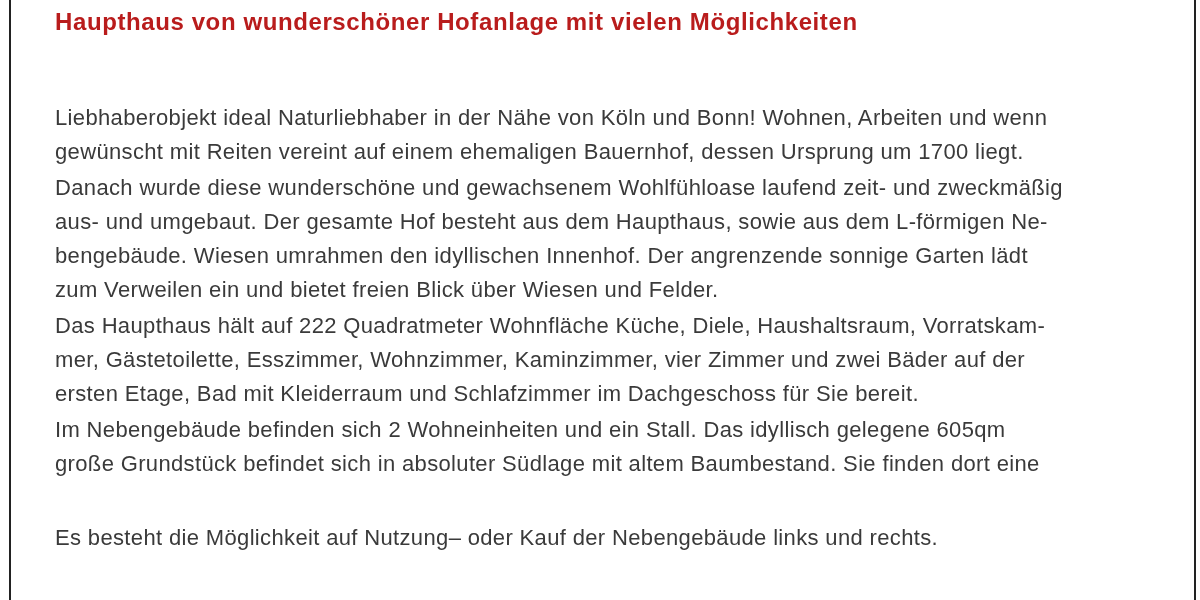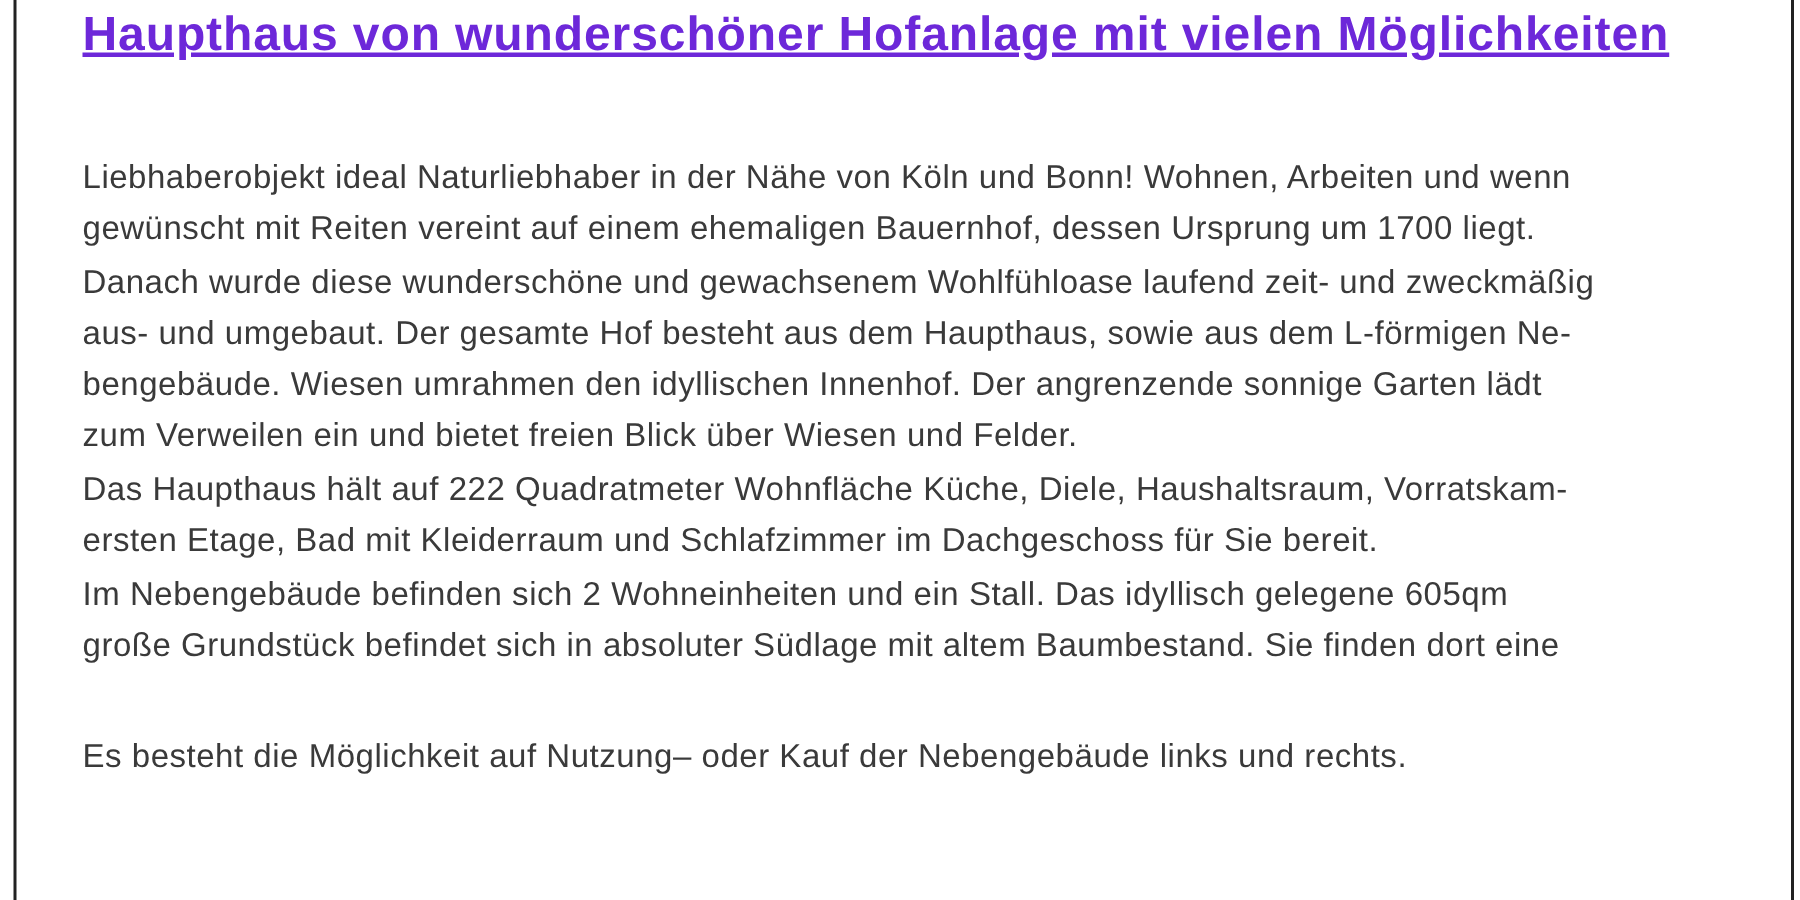--- a/index.html
+++ b/index.html
@@ -27,27 +27,26 @@
   .content {
     position: absolute;
     top: 0;
     left: 0;
     width: 1200px;
     padding: 6px 0 0 55px;
     box-sizing: border-box;
   }
   .title {
     margin: 0;
-    font-size: 32px;
+    font-size: 24px;
     font-weight: bold;
     letter-spacing: 0.6px;
     line-height: 32px;
-    color: #6d28d9;
+    color: #b91c1c;
     white-space: nowrap;
-    text-decoration: underline;
   }
   .para {
     margin: 2px 0 0 0;
     color: #3a3a3a;
   }
   .para.first { margin-top: 63px; }
   .para.last  { margin-top: 40px; }
   .line {
     font-size: 22px;
     line-height: 34px;
@@ -73,20 +72,21 @@
 
     <div class="para">
       <div class="line">Danach wurde diese wunderschöne und gewachsenem Wohlfühloase laufend zeit- und zweckmäßig</div>
       <div class="line">aus- und umgebaut. Der gesamte Hof besteht aus dem Haupthaus, sowie aus dem L-förmigen Ne-</div>
       <div class="line">bengebäude. Wiesen umrahmen den idyllischen Innenhof. Der angrenzende sonnige Garten lädt</div>
       <div class="line">zum Verweilen ein und bietet freien Blick über Wiesen und Felder.</div>
     </div>
 
     <div class="para">
       <div class="line">Das Haupthaus hält auf 222 Quadratmeter Wohnfläche Küche, Diele, Haushaltsraum, Vorratskam-</div>
+      <div class="line">mer, Gästetoilette, Esszimmer, Wohnzimmer, Kaminzimmer, vier Zimmer und zwei Bäder auf der</div>
       <div class="line">ersten Etage, Bad mit Kleiderraum und Schlafzimmer im Dachgeschoss für Sie bereit.</div>
     </div>
 
     <div class="para">
       <div class="line">Im Nebengebäude befinden sich 2 Wohneinheiten und ein Stall. Das idyllisch gelegene 605qm</div>
       <div class="line">große Grundstück befindet sich in absoluter Südlage mit altem Baumbestand. Sie finden dort eine</div>
     </div>
 
     <div class="para last">
       <div class="line">Es besteht die Möglichkeit auf Nutzung– oder Kauf der Nebengebäude links und rechts.</div>

